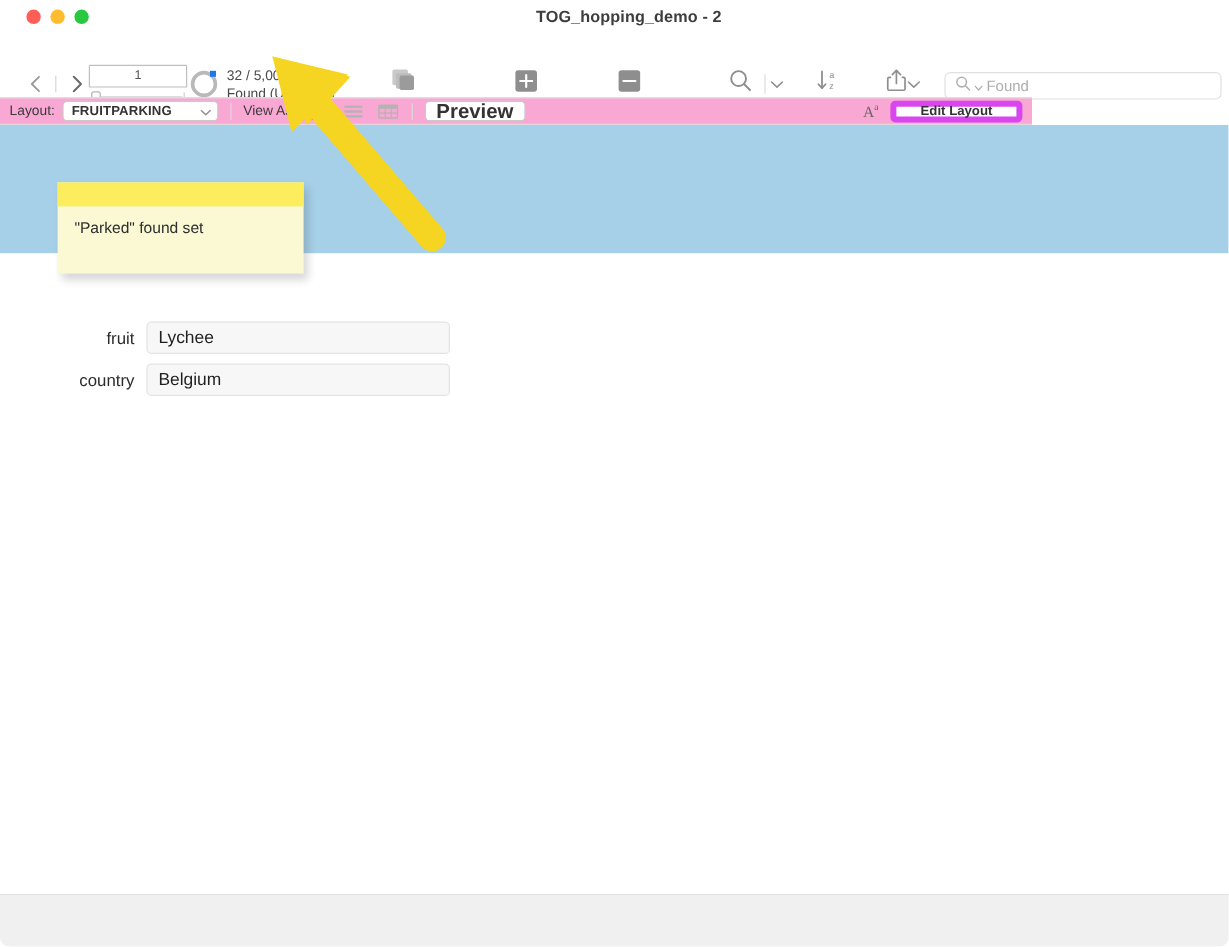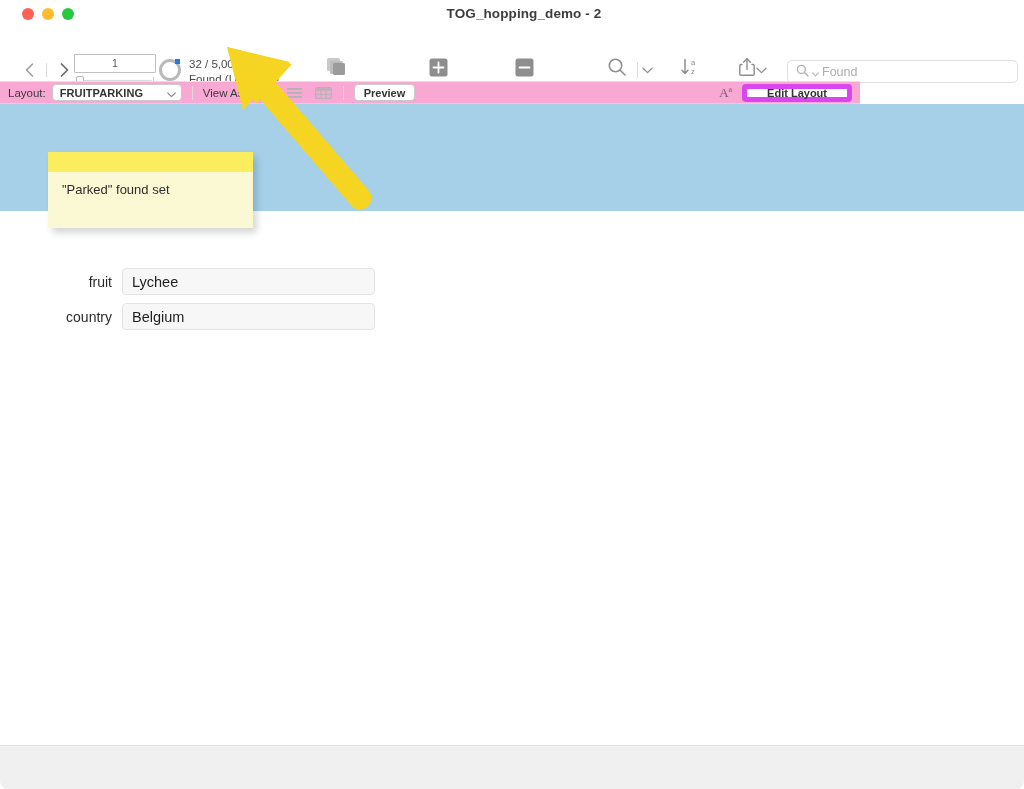--- a/index.html
+++ b/index.html
@@ -300,21 +300,21 @@
     margin-left: 10px;
     height: 17px;
     padding: 0 9px;
     border: 1px solid #c9c9c9;
     border-radius: 4px;
     background: #ffffff;
     display: flex;
     align-items: center;
   }
   .preview-btn-text {
-    font-size: 11px;
+    font-size: 17px;
     color: #333;
     font-weight: bold;
   }
   .lb-right {
     margin-left: auto;
     display: flex;
     align-items: flex-end;
     gap: 10px;
     margin-right: 8px;
   }

